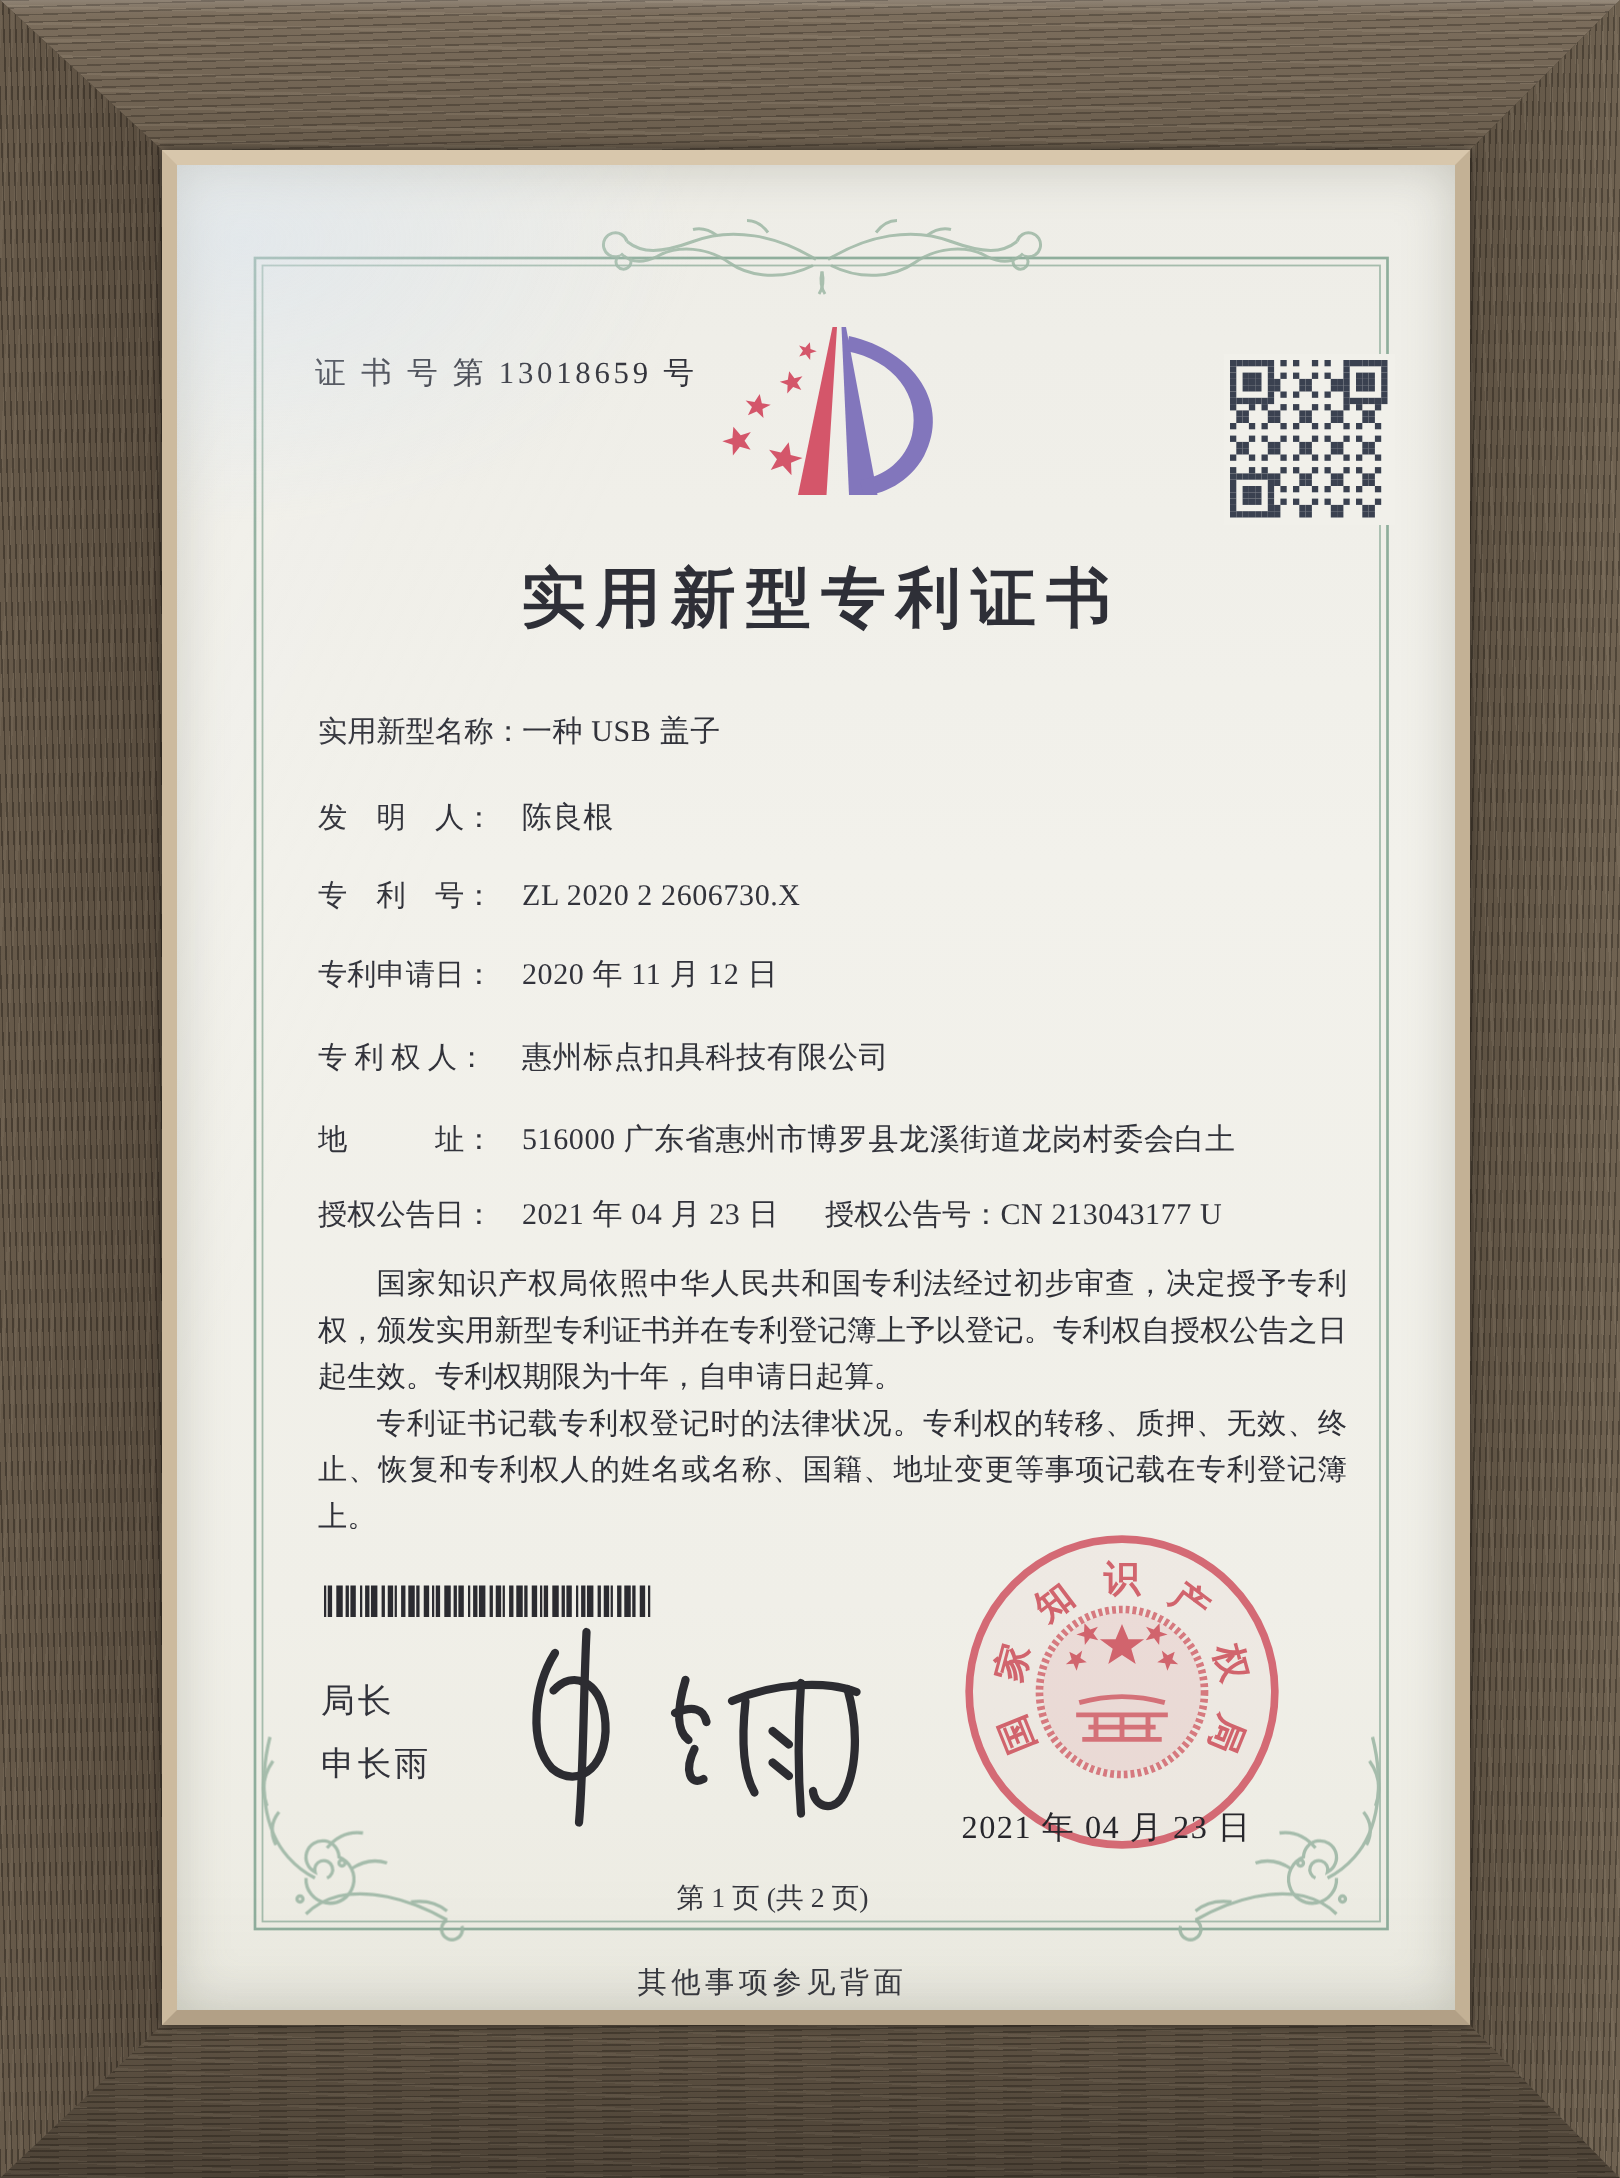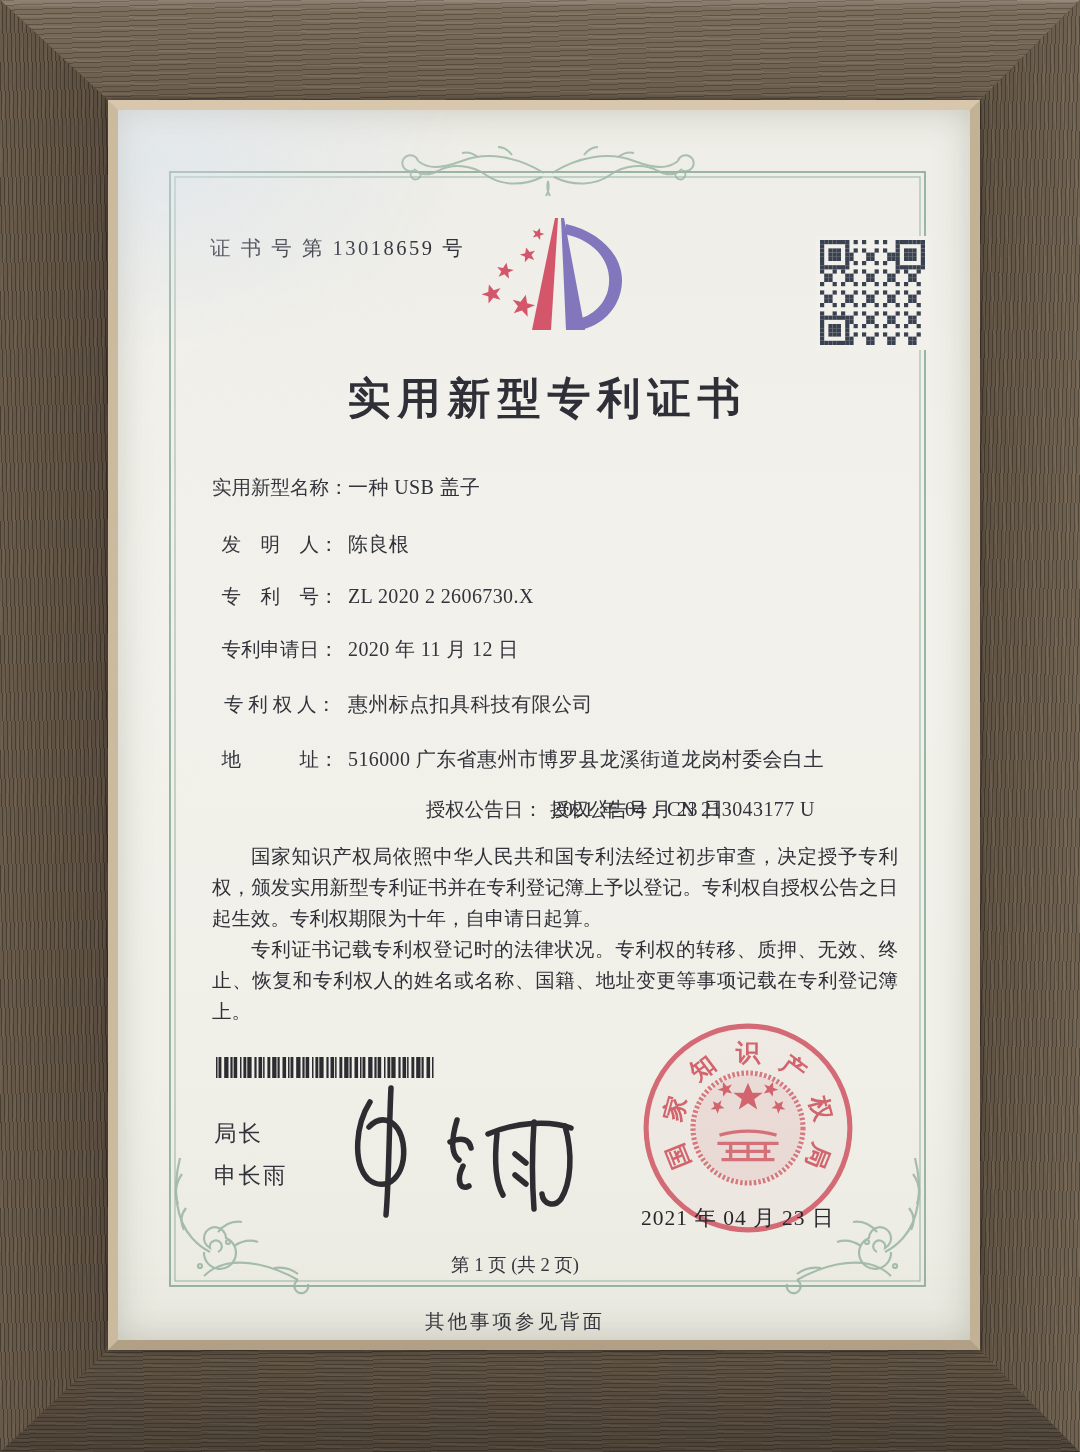--- a/index.html
+++ b/index.html
@@ -43,21 +43,21 @@
   .paper{position:absolute;left:118px;top:110px;width:852px;height:1230px;overflow:hidden;
     background:linear-gradient(180deg,#eeede7 0%,#f2f1eb 38%,#f0efe8 78%,#ecebe2 100%);
     box-shadow:inset 0 0 34px rgba(108,108,92,.30);}
   .layer{position:absolute;left:-118px;top:-110px;width:1080px;height:1452px;}
   .glare{position:absolute;inset:0;pointer-events:none;
     background:
       radial-gradient(430px 270px at 160px 160px, rgba(206,221,238,.38), transparent 70%),
       linear-gradient(115deg, rgba(255,255,255,.16) 0%, transparent 32%),
       linear-gradient(0deg, rgba(120,130,112,.07), transparent 14%);}
   
-  .abs{position:absolute;color:#32333b;text-align:center;}
+  .abs{position:absolute;color:#32333b;}
   .cert-no{left:210px;top:234px;font-size:20.5px;letter-spacing:2.5px;}
   .title{left:170px;top:370px;width:755px;text-align:center;font-size:43px;
          font-weight:700;letter-spacing:7px;color:#2e2f37;}
   .field-row{left:212px;font-size:20px;white-space:nowrap;}
   .field-label{display:inline-block;width:136px;font-size:19.5px;white-space:pre;}
   .field-value{font-size:20px;letter-spacing:.4px;}
   .grant-no{position:absolute;left:338px;top:0;white-space:nowrap;}
   .paras{left:212px;top:841px;width:686px;font-size:19.5px;line-height:31px;
          text-align:justify;color:#2f3038;}
   .paras p{margin:0;text-indent:2em;}

